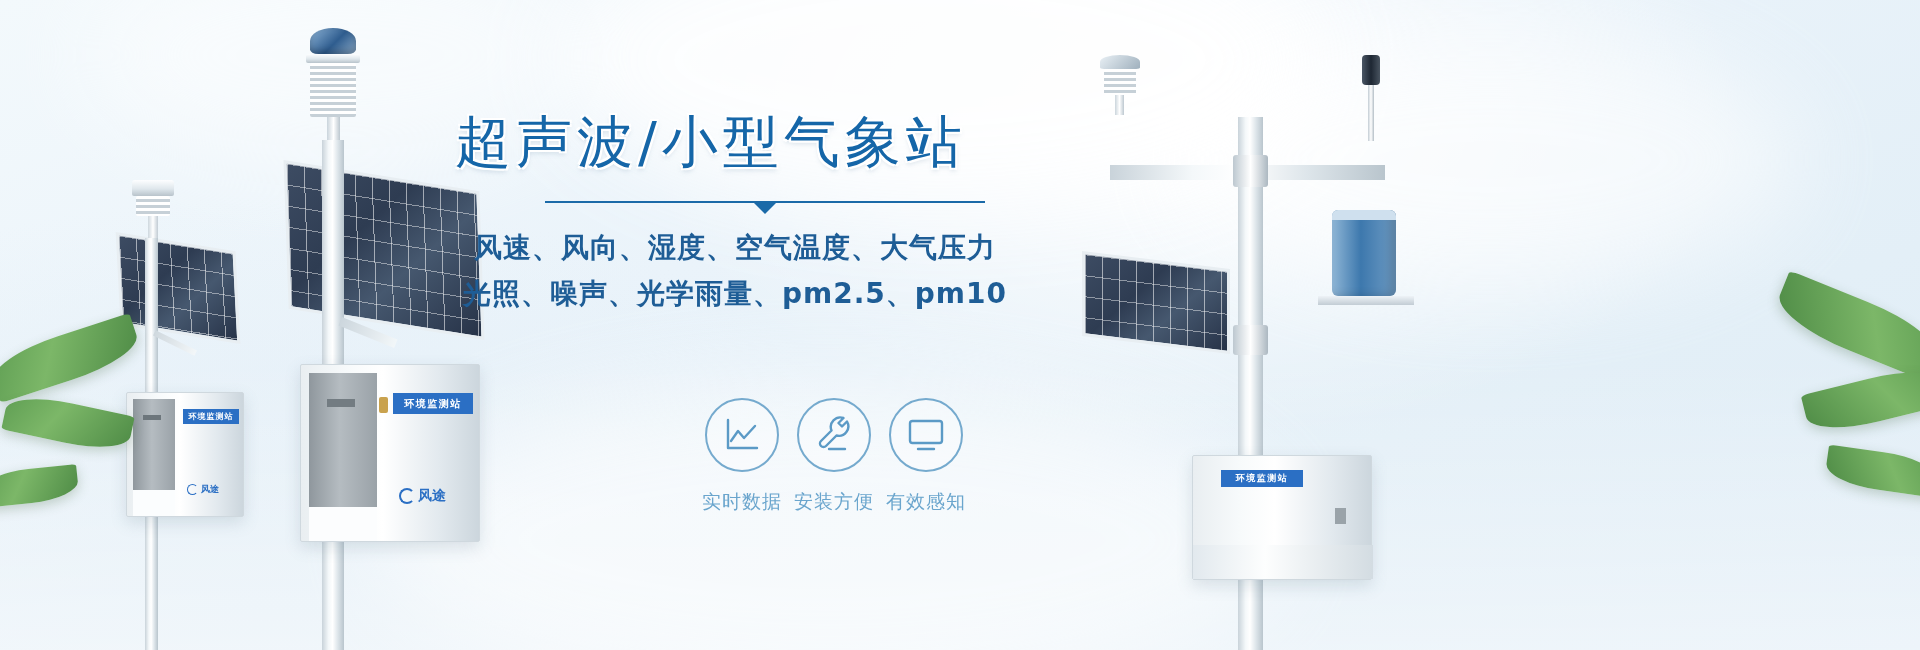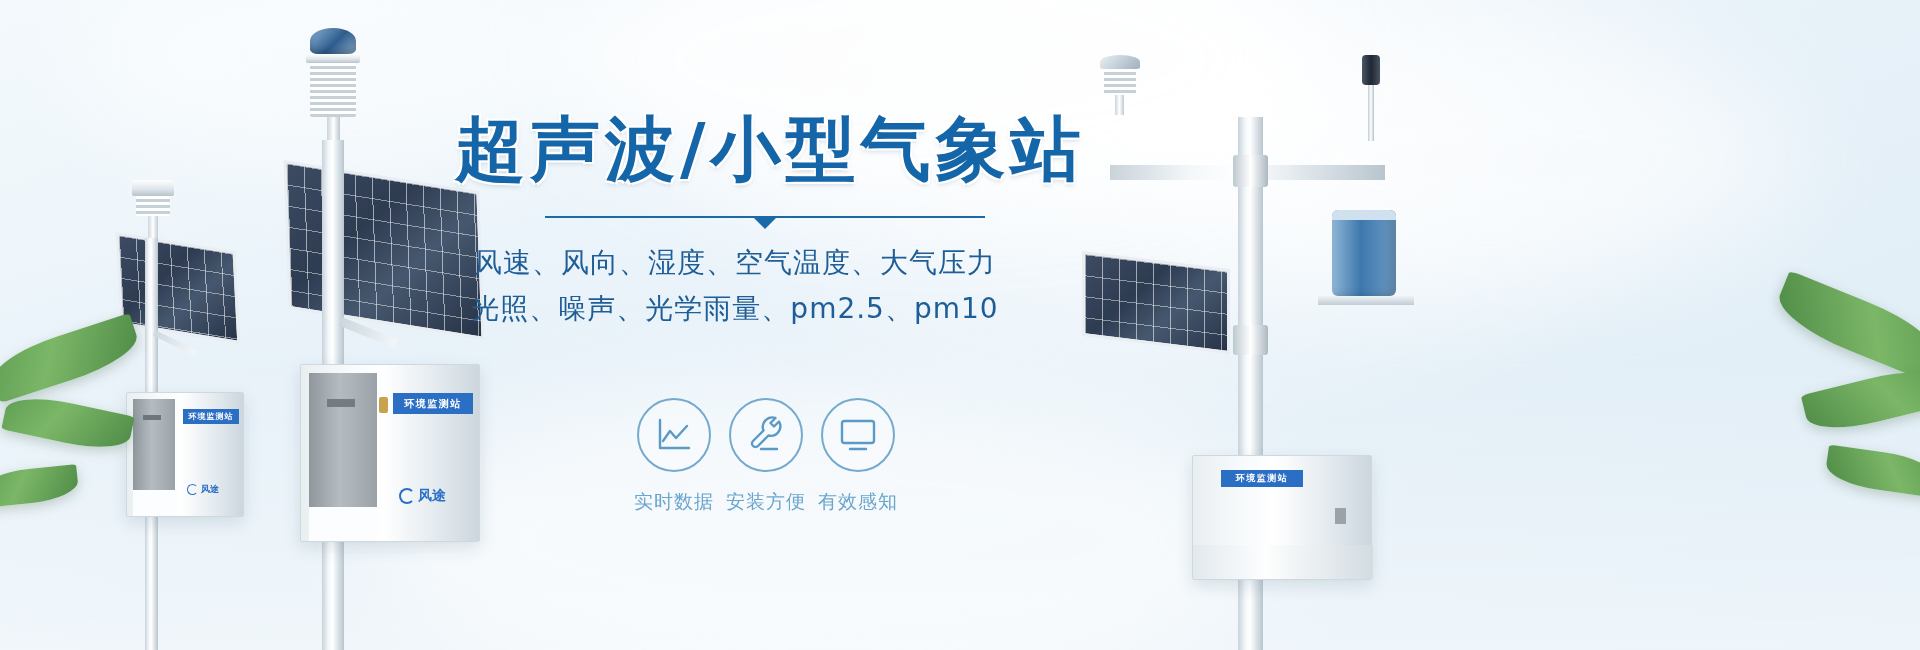--- a/index.html
+++ b/index.html
@@ -20,37 +20,37 @@
   .c1 { left:560px; top:-90px; width:760px; height:300px; opacity:.85; }
   .c2 { left:1180px; top:30px; width:620px; height:260px; opacity:.55; }
   .c3 { left:80px; top:-60px; width:520px; height:230px; opacity:.5; }
   .c4 { left:380px; top:380px; width:900px; height:320px; opacity:.55; }
   .vignette { position:absolute; inset:0;
      background:linear-gradient(to bottom, rgba(255,255,255,0) 55%, rgba(255,255,255,.45) 100%); }
 
   
   .textblock { position:absolute; left:455px; top:112px; width:600px; z-index:40; }
   .headline {
-    font-size:70px; line-height:1.06; font-weight:bold; color:#1566a8;
+    font-size:56px; line-height:1.06; font-weight:normal; color:#1566a8;
     letter-spacing:5px; white-space:nowrap;
     text-shadow: 2px 2px 0 #ffffff, -2px 2px 0 #ffffff, 2px -2px 0 #ffffff,
                  -2px -2px 0 #ffffff, 0 3px 5px rgba(120,150,175,.35);
   }
   .divider { position:relative; margin:30px 0 0 90px; width:440px; height:2px; background:#1b6aa8; }
   .divider:after {
     content:""; position:absolute; left:50%; top:0; transform:translateX(-50%);
     border-left:13px solid transparent; border-right:13px solid transparent;
     border-top:13px solid #1b6aa8;
   }
-  .sub { margin-top:22px; text-align:center; width:560px; }
+  .sub { margin-top:22px; text-align:center; width:560px;font-weight:bold; }
   .sub div { font-size:28px; line-height:1.62; color:#1e5d96; letter-spacing:1px; white-space:nowrap; }
 
   
-  .features { position:absolute; left:466px; top:398px; width:600px;
-              display:flex; justify-content:center; padding:0 84px; z-index:40; }
+  .features { position:absolute; left:456px; top:398px; width:600px;
+              display:flex; justify-content:flex-end; padding:0 84px; z-index:40; }
   .feat { width:92px; text-align:center; }
   .circle {
     width:74px; height:74px; margin:0 auto; border:2px solid #75aace; border-radius:50%;
     display:flex; align-items:center; justify-content:center; background:rgba(255,255,255,.28);
   }
   .circle svg { display:block; }
   .flabel { margin-top:17px; font-size:19px; color:#6aa5cd; letter-spacing:1px; white-space:nowrap; }
 
   
   .eq { position:absolute; z-index:20; }

